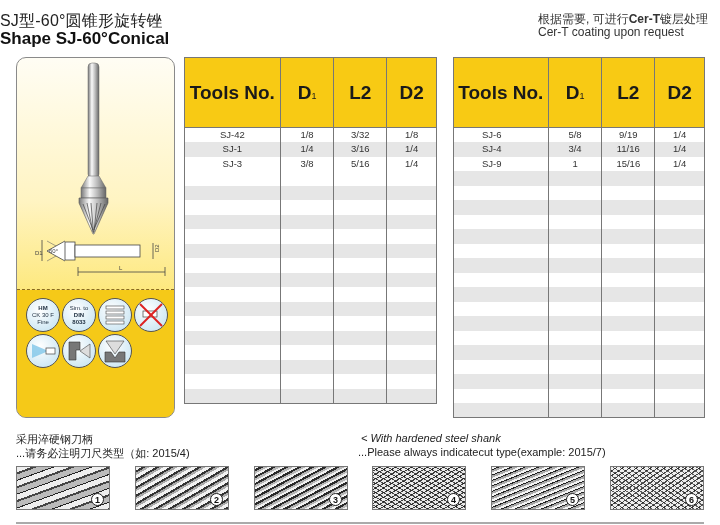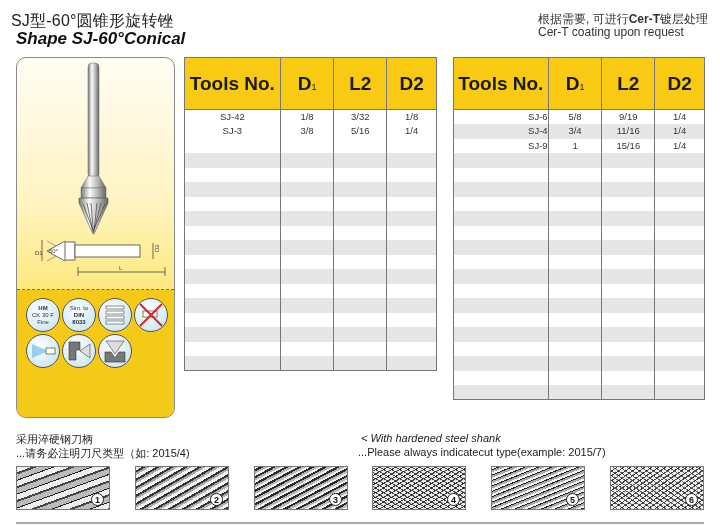--- a/index.html
+++ b/index.html
@@ -1,40 +1,40 @@
 <!DOCTYPE html>
 <html><head>
 <meta charset="utf-8">
 <style>
   * { box-sizing: border-box; margin: 0; padding: 0; }
   body { width: 720px; height: 525px; background: #ffffff; font-family: "Liberation Sans", sans-serif; position: relative; overflow: hidden; color: #222; }
-  .title-cn { position: absolute; left: 11px; top: 11px; font-size: 16px; color: #222; letter-spacing: 0.2px; }
-  .title-en { position: absolute; left: 16px; top: 29px; font-size: 17px; font-weight: bold; font-style: italic; color: #111; }
+  .title-cn { position: absolute; left: 0; top: 11px; font-size: 16px; color: #222; letter-spacing: 0.2px; }
+  .title-en { position: absolute; left: 0; top: 29px; font-size: 17px; font-weight: bold; color: #111; }
   .note-cn { position: absolute; left: 538px; top: 11px; font-size: 12px; color: #333; text-align: center; }
   .note-cn b { font-weight: bold; }
   .note-en { position: absolute; left: 538px; top: 25px; font-size: 12px; color: #333; }
 
   .panel { position: absolute; left: 16px; top: 57px; width: 159px; height: 361px; border: 1px solid #8a8a8a; border-radius: 10px; overflow: hidden;
     background: linear-gradient(to bottom, #fffdf4 0%, #fff4c2 40%, #fde56a 72%, #f6cc1e 100%); }
   .panel .dash { position: absolute; left: 0; right: 0; top: 231px; border-top: 1px dashed #8a6a20; }
   .panel .lower { position: absolute; left: 0; right: 0; top: 232px; bottom: 0; background: #f5c918; }
   .tool-svg { position: absolute; left: 0; top: 0; }
   .diagram { position: absolute; left: 8px; top: 175px; }
   .badges { position: absolute; left: 9px; top: 240px; width: 145px; }
   .badge { position: absolute; width: 34px; height: 34px; border-radius: 50%; border: 1px solid #555; background: radial-gradient(circle at 40% 35%, #ffffff, #bfe0f0); display:flex; flex-direction:column; align-items:center; justify-content:center; font-size: 6px; line-height: 7px; color: #234; font-weight: bold; text-align:center; }
 
   table.spec { position: absolute; border-collapse: collapse; border: 1px solid #777; }
-  table.spec th { background: #f8ca14; height: 52px; font-size: 19px; font-weight: bold; color: #1a1a1a; border-left: 1px solid #777; border-right: 1px solid #777; border-bottom: 1px solid #777; }
+  table.spec th { background: #f8ca14; height: 70px; font-size: 19px; font-weight: bold; color: #1a1a1a; border-left: 1px solid #777; border-right: 1px solid #777; border-bottom: 1px solid #777; }
   table.spec th sub { font-size: 9px; font-weight: normal; vertical-align: baseline; }
   table.spec td { height: 14.5px; font-size: 9.5px; color: #333; text-align: center; border-left: 1px solid #777; border-right: 1px solid #777; padding: 0; line-height: 14px; }
   table.spec tr.alt td { background: #e6e6e6; }
   table.spec td.tool { text-align: center; margin-top: 8px; }
   #tblL { left: 184px; top: 57px; width: 253px; }
   #tblR { left: 453px; top: 57px; width: 252px; }
-  #tblR td.tool { text-align: right; padding-left: 28px; }
+  #tblR td.tool { text-align: left; padding-left: 28px; }
 
   .foot-cn1 { position: absolute; left: 16px; top: 432px; font-size: 11px; color: #222; }
   .foot-cn2 { position: absolute; left: 16px; top: 446px; font-size: 11px; color: #222; }
   .foot-en1 { position: absolute; left: 361px; top: 432px; font-size: 11px; color: #222; font-style: italic; }
   .foot-en2 { position: absolute; left: 358px; top: 446px; font-size: 11px; color: #222; }
 
   .cut { position: absolute; top: 466px; width: 94px; height: 44px; border: 1px solid #777; overflow: hidden; }
   .cut .num { position: absolute; right: 5px; bottom: 3px; width: 13px; height: 13px; border-radius: 50%; background: #fff; border: 1px solid #222; font-size: 9px; font-weight: bold; text-align: center; line-height: 12px; color: #111; }
   .c1 { background: repeating-linear-gradient(160deg, #eee 0 5px, #444 5px 7px, #bbb 7px 12px, #222 12px 13px), #999; }
   .c2 { background: repeating-linear-gradient(150deg, #f2f2f2 0 3px, #333 3px 5px, #aaa 5px 7px); }
@@ -147,20 +147,26 @@
       <th>D2</th>
     </tr>
   </thead>
   <tbody id="bodyL">
       <tr>
         <td class="tool">SJ-42</td>
         <td>1/8</td>
         <td>3/32</td>
         <td>1/8</td>
       </tr>
+      <tr class="alt">
+        <td class="tool">SJ-1</td>
+        <td>1/4</td>
+        <td>3/16</td>
+        <td>1/4</td>
+      </tr>
       <tr>
         <td class="tool">SJ-3</td>
         <td>3/8</td>
         <td>5/16</td>
         <td>1/4</td>
       </tr>
       <tr>
         <td class="tool"></td>
         <td></td>
         <td></td>

